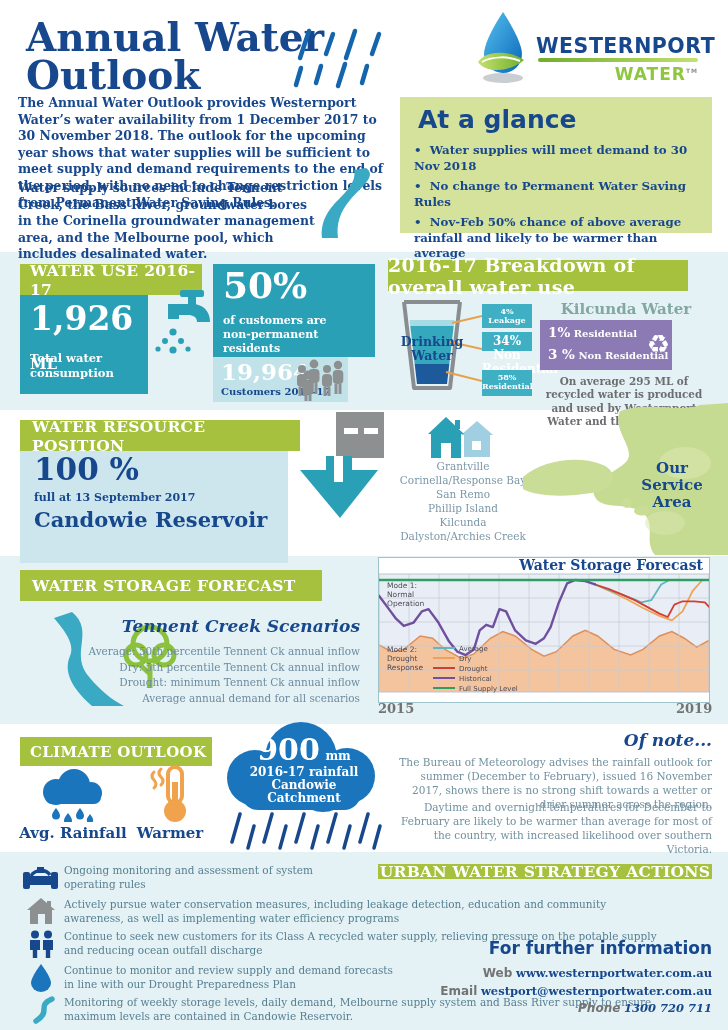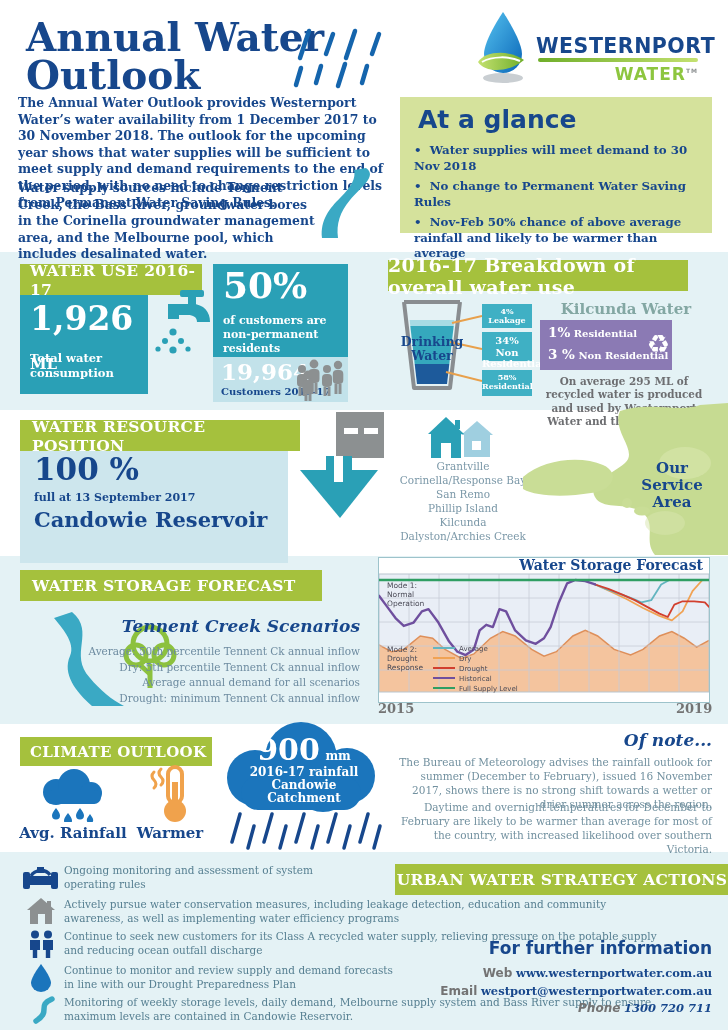--- a/index.html
+++ b/index.html
@@ -98,21 +98,21 @@
       <rect x="22" y="14" width="11" height="15"></rect>
       <circle cx="27" cy="42" r="3.6"></circle>
         <circle cx="19" cy="51" r="3"></circle>
         <circle cx="35" cy="51" r="3"></circle>
       <circle cx="27" cy="60" r="3.6"></circle>
         <circle cx="12" cy="59" r="2.6"></circle>
         <circle cx="42" cy="59" r="2.6"></circle>
     </g>
   </svg>
 
-  <div class="abs" style="left:213px;top:264px;width:135px;height:93px;background:#2aa0b6;">
+  <div class="abs" style="left:213px;top:264px;width:162px;height:93px;background:#2aa0b6;">
     <div class="abs white serifbold" style="left:10px;top:0px;font-size:36px;">50%</div>
     <div class="abs white serifbold" style="left:10px;top:50px;width:118px;font-size:11px;line-height:1.25;">of customers are non-permanent residents</div>
   </div>
 
   <div class="abs" style="left:213px;top:357px;width:135px;height:45px;background:#c2e2ea;">
     <div class="abs white serifbold" style="left:8px;top:1px;font-size:23px;">19,964</div>
     <div class="abs navy serifbold" style="left:8px;top:29px;font-size:10px;">Customers 2016-17</div>
     <svg class="abs" style="right:2px;top:2px;" width="52" height="42">
       <g fill="#8c9091">
         <g transform="translate(2,6)">
@@ -170,21 +170,21 @@
         <line x1="52" y1="74" x2="88" y2="83"></line>
     </g>
     <text x="38" y="48" text-anchor="middle" font-family="DejaVu Serif,serif" font-weight="bold" font-size="12.5" fill="#17478c">Drinking</text>
     <text x="38" y="62" text-anchor="middle" font-family="DejaVu Serif,serif" font-weight="bold" font-size="12.5" fill="#17478c">Water</text>
   </svg>
 
   <div class="abs center white serifbold" style="left:482px;top:304px;width:50px;height:24px;background:#3fb0c4;font-size:8px;line-height:1.15;padding-top:3px;box-sizing:border-box;">
     <div>4%</div>
     <div>Leakage</div>
   </div>
-  <div class="abs center white serifbold" style="left:482px;top:332px;width:50px;height:29px;background:#3fb0c4;font-size:10px;line-height:1.15;padding-top:3px;box-sizing:border-box;">
+  <div class="abs center white serifbold" style="left:482px;top:332px;width:50px;height:19px;background:#3fb0c4;font-size:12px;line-height:1.15;padding-top:3px;box-sizing:border-box;">
     <div>34%</div>
     <div>Non Residential</div>
   </div>
   <div class="abs center white serifbold" style="left:482px;top:370px;width:50px;height:26px;background:#3fb0c4;font-size:8px;line-height:1.15;padding-top:3px;box-sizing:border-box;">
     <div>58%</div>
     <div>Residential</div>
   </div>
 
   <div class="abs center serifbold" style="left:540px;top:300px;width:172px;font-size:15px;color:#83a7a3;">Kilcunda Water</div>
   <div class="abs" style="left:540px;top:320px;width:132px;height:50px;background:#8b7ab4;">
@@ -254,22 +254,22 @@
         <circle cx="114" cy="45" r="10"></circle>
       <line x1="100" y1="54" x2="100" y2="78"></line>
         <line x1="100" y1="64" x2="90" y2="55"></line>
     </g>
   </svg>
 
   <div class="abs rightalign navy serifbold" style="left:120px;top:616px;width:240px;font-size:17px;font-style:italic;">Tennent Creek Scenarios</div>
   <div class="abs rightalign" style="left:88px;top:644px;width:272px;font-size:10.5px;line-height:15.5px;color:#6d8ba0;">
     <div>Average: 50th percentile Tennent Ck annual inflow</div>
     <div>Dry: 5th percentile Tennent Ck annual inflow</div>
+    <div>Drought: minimum Tennent Ck annual inflow</div>
     <div>Average annual demand for all scenarios</div>
-    <div>Drought: minimum Tennent Ck annual inflow</div>
   </div>
 
   <div class="abs" style="left:378px;top:557px;width:332px;height:146px;background:#fff;border:1px solid #9dc3cb;box-sizing:border-box;">
     <svg id="forecast-svg" width="330" height="144" viewBox="0 0 330 144">
       <g id="chart-layers">
           <rect x="0" y="0" width="330" height="144" fill="#ffffff"></rect>
           <rect x="0" y="16" width="330" height="118" fill="#e9eef6"></rect>
           <polygon points="0,86.96000000000001 12.375000000007503,93.68 24.74999999999625,91.44000000000001 41.25,78 53.6250000000075,80.24000000000001 65.99999999999625,91.44000000000001 82.5,100.4 94.8750000000075,95.92 111.3749999999925,80.24000000000001 123.75,73.52000000000001 136.1250000000075,78 152.6249999999925,91.44000000000001 165,98.16000000000001 177.3750000000075,93.68 193.8749999999925,78 206.25,72.4 218.6250000000075,78 235.1249999999925,91.44000000000001 251.62499999999625,97.04 264.00000000000375,91.44000000000001 280.5000000000075,78 292.87499999999625,73.52000000000001 305.25000000000375,80.24000000000001 317.6249999999925,89.2 330,82.48 330,134 0,134" fill="#f4c49e"></polygon>
           <polyline points="0,86.96000000000001 12.375000000007503,93.68 24.74999999999625,91.44000000000001 41.25,78 53.6250000000075,80.24000000000001 65.99999999999625,91.44000000000001 82.5,100.4 94.8750000000075,95.92 111.3749999999925,80.24000000000001 123.75,73.52000000000001 136.1250000000075,78 152.6249999999925,91.44000000000001 165,98.16000000000001 177.3750000000075,93.68 193.8749999999925,78 206.25,72.4 218.6250000000075,78 235.1249999999925,91.44000000000001 251.62499999999625,97.04 264.00000000000375,91.44000000000001 280.5000000000075,78 292.87499999999625,73.52000000000001 305.25000000000375,80.24000000000001 317.6249999999925,89.2 330,82.48" fill="none" stroke="#de8f5a" stroke-width="1.5"></polyline>
           <line x1="30" y1="16" x2="30" y2="134" stroke="#c6ccd8" stroke-width="0.8"></line>
@@ -417,21 +417,21 @@
   <svg class="abs" style="left:30px;top:964px;" width="22" height="28">
     <path d="M11 0 C11 0 1 13 1 19 a10 9 0 0 0 20 0 C21 13 11 0 11 0 Z" fill="#1b75bc"></path>
   </svg>
   <div class="abs" style="left:64px;top:964px;width:340px;font-size:10.5px;line-height:1.3;color:#567f91;">Continue to monitor and review supply and demand forecasts in line with our Drought Preparedness Plan</div>
 
   <svg class="abs" style="left:28px;top:996px;" width="28" height="28">
     <path d="M24 3 C8 10 24 15 8 25" stroke="#3aa9c4" stroke-width="5.5" fill="none" stroke-linecap="round"></path>
   </svg>
   <div class="abs" style="left:64px;top:996px;width:600px;font-size:10.5px;line-height:1.3;color:#567f91;">Monitoring of weekly storage levels, daily demand, Melbourne supply system and Bass River supply to ensure maximum levels are contained in Candowie Reservoir.</div>
 
-  <div class="greenbar" style="left:395px;top:864px;width:334px;height:31px;font-size:15.5px;justify-content:center;">URBAN WATER STRATEGY ACTIONS</div>
+  <div class="greenbar" style="left:378px;top:864px;width:334px;height:15px;font-size:15.5px;justify-content:center;">URBAN WATER STRATEGY ACTIONS</div>
 
   <div class="abs rightalign navy sansbold" style="left:460px;top:938px;width:252px;font-size:17px;">For further information</div>
   <div class="abs rightalign" style="left:400px;top:966px;width:312px;font-size:11.5px;">
     <span class="tealtxt sansbold" style="font-size:12px;">Web</span>
     <span class="navy serifbold">www.westernportwater.com.au</span>
   </div>
   <div class="abs rightalign" style="left:400px;top:984px;width:312px;font-size:11.5px;">
     <span class="tealtxt sansbold" style="font-size:12px;">Email</span>
     <span class="navy serifbold">westport@westernportwater.com.au</span>
   </div>

